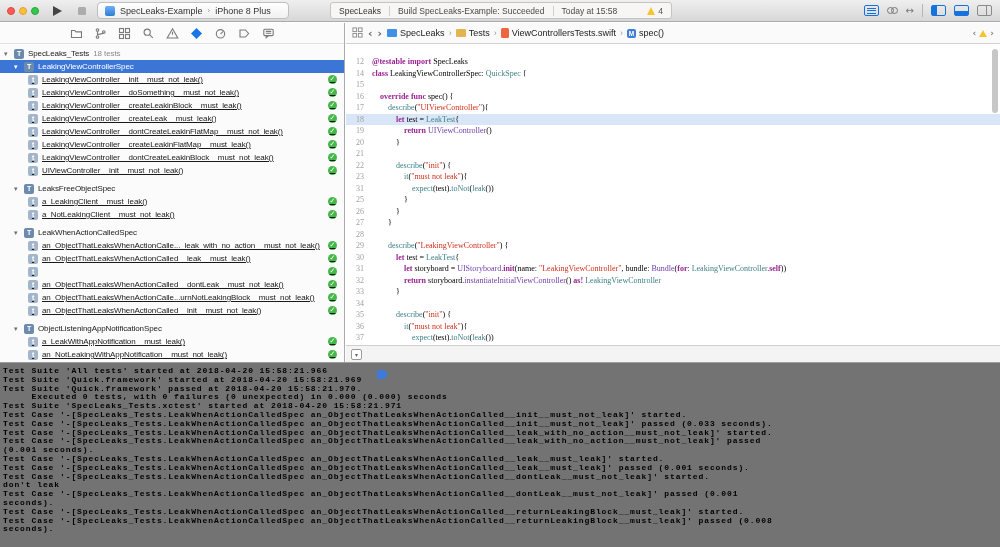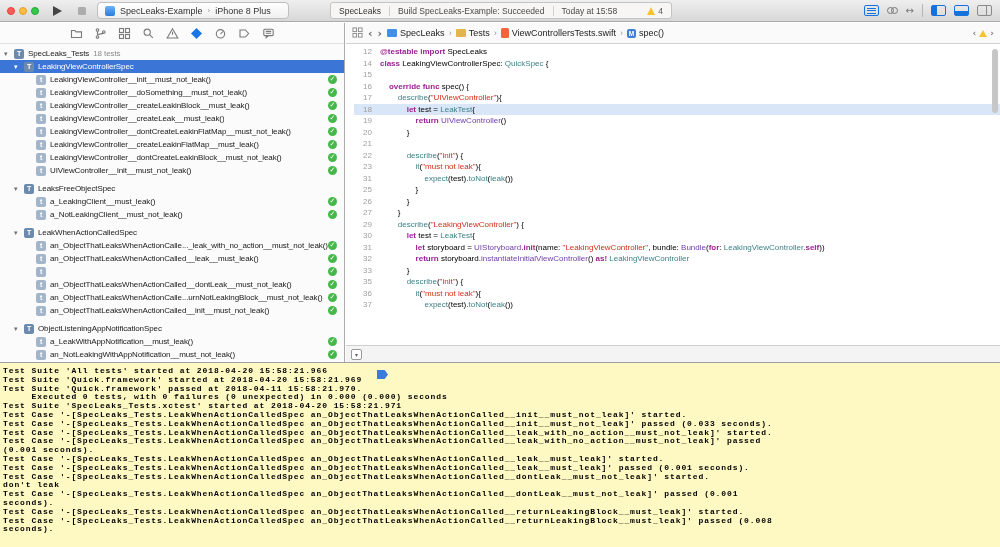--- a/index.html
+++ b/index.html
@@ -49,21 +49,21 @@
   
   .main{position:absolute;top:23px;left:0;right:0;bottom:185px;}
 
   
   .navigator{position:absolute;left:0;top:0;bottom:0;width:345px;background:#FBFBFB;border-right:1px solid #ABABAB;}
   .nav-tabs{height:21px;border-bottom:1px solid #E2E2E2;display:flex;align-items:center;justify-content:center;gap:10px;}
   .ntab{width:14px;height:14px;display:flex;align-items:center;justify-content:center;}
   .ntab svg{width:13px;height:13px;fill:none;stroke:#7A7A7A;stroke-width:1.1;}
   .nav-list{position:absolute;top:22px;left:0;right:0;bottom:0;overflow:hidden;padding-top:2px;}
   .nav-row{display:flex;align-items:center;height:13px;font-size:8px;letter-spacing:-0.1px;color:#1A1A1A;}
-  .lvl0{padding-left:4px;}.lvl1{padding-left:14px;}.lvl2{padding-left:36px;}
+  .lvl0{padding-left:4px;}.lvl1{padding-left:14px;}.lvl2{padding-left:28px;text-decoration:underline;}
   .gap{margin-top:5px;}
   .tri{flex:none;width:10px;color:#6F6F6F;font-size:7px;text-align:left;font-family:"DejaVu Sans",sans-serif;}
   .tm-icon{flex:none;width:10px;height:10px;border-radius:2px;margin-right:4px;color:#fff;
     font-size:7px;font-weight:bold;text-align:center;line-height:10px;}
   .tm-icon.spec,.tm-icon.target{background:#6C89AE;}
   .tm-icon.test{background:#A3B5CB;}
   .lab{white-space:nowrap;overflow:hidden;min-width:0;}
   .cnt{color:#8B8B8B;margin-left:4px;flex:none;}
   .sp{flex:1;}
   .chk{flex:none;width:9px;height:9px;border-radius:50%;background:#46B749;color:#fff;font-size:7px;
@@ -82,38 +82,38 @@
   .crumb{display:inline-flex;align-items:center;gap:3px;color:#222;white-space:nowrap;}
   .crumb-sep{color:#9A9A9A;font-size:9px;}
   .ci{flex:none;display:inline-block;}
   .ci.folder-blue{width:10px;height:8px;background:#4090E8;border-radius:1px;}
   .ci.folder-yellow{width:10px;height:8px;background:#E2B54E;border-radius:1px;}
   .ci.swift-file{width:8px;height:10px;background:#F0653D;border-radius:1.5px;}
   .ci.method{width:9px;height:9px;background:#3F7FD6;border-radius:2px;color:#fff;font-size:6.5px;
     font-weight:bold;text-align:center;line-height:9px;}
   .jb-right{margin-left:auto;display:flex;align-items:center;gap:3px;flex:none;}
   .code{position:absolute;top:22px;left:0;right:0;bottom:18px;overflow:hidden;
-    font-family:Liberation Sans, sans-serif;font-size:8px;line-height:11.5px;padding-top:1px;margin-left:8px;}
+    font-family:Liberation Serif, serif;font-size:8px;line-height:11.5px;padding-top:11px;}
   .codeline{display:flex;height:11.5px;}
   .ln{flex:none;width:26px;text-align:right;padding-right:8px;color:#A0A0A0;}
   .ct{white-space:pre;}
   .hl{background:#D9E6F8;}
   .k{color:#9B2393;font-weight:bold;}
   .s{color:#D12F1B;}
   .t{color:#3E8087;}
   .u{color:#703DAA;}
   .n{color:#000;}
   .scrollbar{position:absolute;right:2px;top:26px;width:6px;height:64px;border-radius:3px;background:#C7C7C7;}
   .debugbar{position:absolute;bottom:0;left:0;right:0;height:17px;border-top:1px solid #CFCFCF;background:#F4F4F4;
     display:flex;align-items:center;padding-left:5px;}
   .dbg-toggle{width:11px;height:11px;border:1px solid #9A9A9A;border-radius:2px;color:#666;font-size:6px;
     display:flex;align-items:center;justify-content:center;font-family:"DejaVu Sans",sans-serif;background:#fff;}
 
   
-  .console{position:absolute;left:0;right:0;bottom:0;height:185px;border-top:1px solid #9E9E9E;background:#fef9c3;
+  .console{position:absolute;left:0;right:0;bottom:0;height:185px;border-top:1px solid #9E9E9E;background:#737373;
     padding:4px 3px;font-family:"Liberation Mono",monospace;font-weight:bold;font-size:8px;line-height:8.8px;
     letter-spacing:0.9px;color:#000;overflow:hidden;}
   .crow{white-space:pre;}
   .bp-marker{position:absolute;left:377px;top:370px;width:11px;height:9px;background:#3E7BD9;z-index:5;
     clip-path:polygon(0 0,70% 0,100% 50%,70% 100%,0 100%);}
 </style>
 </head>
 <body>
 
 <div class="window">
@@ -446,38 +446,46 @@
           </div>
           <div class="codeline">
             <span class="ln">26</span>
             <span class="ct"><span class="n">            }</span></span>
           </div>
           <div class="codeline">
             <span class="ln">27</span>
             <span class="ct"><span class="n">        }</span></span>
           </div>
           <div class="codeline">
+            <span class="ln">28</span>
+            <span class="ct"></span>
+          </div>
+          <div class="codeline">
             <span class="ln">29</span>
             <span class="ct"><span class="n">        </span><span class="t">describe</span><span class="n">(</span><span class="s">"LeakingViewController"</span><span class="n">) {</span></span>
           </div>
           <div class="codeline">
             <span class="ln">30</span>
             <span class="ct"><span class="n">            </span><span class="k">let</span><span class="n"> test = </span><span class="t">LeakTest</span><span class="n">{</span></span>
           </div>
           <div class="codeline">
             <span class="ln">31</span>
             <span class="ct"><span class="n">                </span><span class="k">let</span><span class="n"> storyboard = </span><span class="u">UIStoryboard</span><span class="n">.</span><span class="k">init</span><span class="n">(name: </span><span class="s">"LeakingViewController"</span><span class="n">, bundle: </span><span class="u">Bundle</span><span class="n">(</span><span class="k">for</span><span class="n">: </span><span class="t">LeakingViewController</span><span class="n">.</span><span class="k">self</span><span class="n">))</span></span>
           </div>
           <div class="codeline">
             <span class="ln">32</span>
             <span class="ct"><span class="n">                </span><span class="k">return</span><span class="n"> storyboard.</span><span class="u">instantiateInitialViewController</span><span class="n">() </span><span class="k">as!</span><span class="n"> </span><span class="t">LeakingViewController</span></span>
           </div>
           <div class="codeline">
             <span class="ln">33</span>
             <span class="ct"><span class="n">            }</span></span>
+          </div>
+          <div class="codeline">
+            <span class="ln">34</span>
+            <span class="ct"></span>
           </div>
           <div class="codeline">
             <span class="ln">35</span>
             <span class="ct"><span class="n">            </span><span class="t">describe</span><span class="n">(</span><span class="s">"init"</span><span class="n">) {</span></span>
           </div>
           <div class="codeline">
             <span class="ln">36</span>
             <span class="ct"><span class="n">                </span><span class="t">it</span><span class="n">(</span><span class="s">"must not leak"</span><span class="n">){</span></span>
           </div>
           <div class="codeline">
@@ -490,21 +498,21 @@
         <span class="dbg-toggle">
             <span>▾</span>
           </span>
       </div>
     </div>
   </div>
 
   <div class="console">
       <div class="crow">Test Suite 'All tests' started at 2018-04-20 15:58:21.966</div>
       <div class="crow">Test Suite 'Quick.framework' started at 2018-04-20 15:58:21.969</div>
-      <div class="crow">Test Suite 'Quick.framework' passed at 2018-04-11 15:58:21.970.</div>
+      <div class="crow">Test Suite 'Quick.framework' passed at 2018-04-20 15:58:21.970.</div>
       <div class="crow">     Executed 0 tests, with 0 failures (0 unexpected) in 0.000 (0.000) seconds</div>
       <div class="crow">Test Suite 'SpecLeaks_Tests.xctest' started at 2018-04-20 15:58:21.971</div>
       <div class="crow">Test Case '-[SpecLeaks_Tests.LeakWhenActionCalledSpec an_ObjectThatLeaksWhenActionCalled__init__must_not_leak]' started.</div>
       <div class="crow">Test Case '-[SpecLeaks_Tests.LeakWhenActionCalledSpec an_ObjectThatLeaksWhenActionCalled__init__must_not_leak]' passed (0.033 seconds).</div>
       <div class="crow">Test Case '-[SpecLeaks_Tests.LeakWhenActionCalledSpec an_ObjectThatLeaksWhenActionCalled__leak_with_no_action__must_not_leak]' started.</div>
       <div class="crow">Test Case '-[SpecLeaks_Tests.LeakWhenActionCalledSpec an_ObjectThatLeaksWhenActionCalled__leak_with_no_action__must_not_leak]' passed</div>
       <div class="crow">(0.001 seconds).</div>
       <div class="crow">Test Case '-[SpecLeaks_Tests.LeakWhenActionCalledSpec an_ObjectThatLeaksWhenActionCalled__leak__must_leak]' started.</div>
       <div class="crow">Test Case '-[SpecLeaks_Tests.LeakWhenActionCalledSpec an_ObjectThatLeaksWhenActionCalled__leak__must_leak]' passed (0.001 seconds).</div>
       <div class="crow">Test Case '-[SpecLeaks_Tests.LeakWhenActionCalledSpec an_ObjectThatLeaksWhenActionCalled__dontLeak__must_not_leak]' started.</div>

